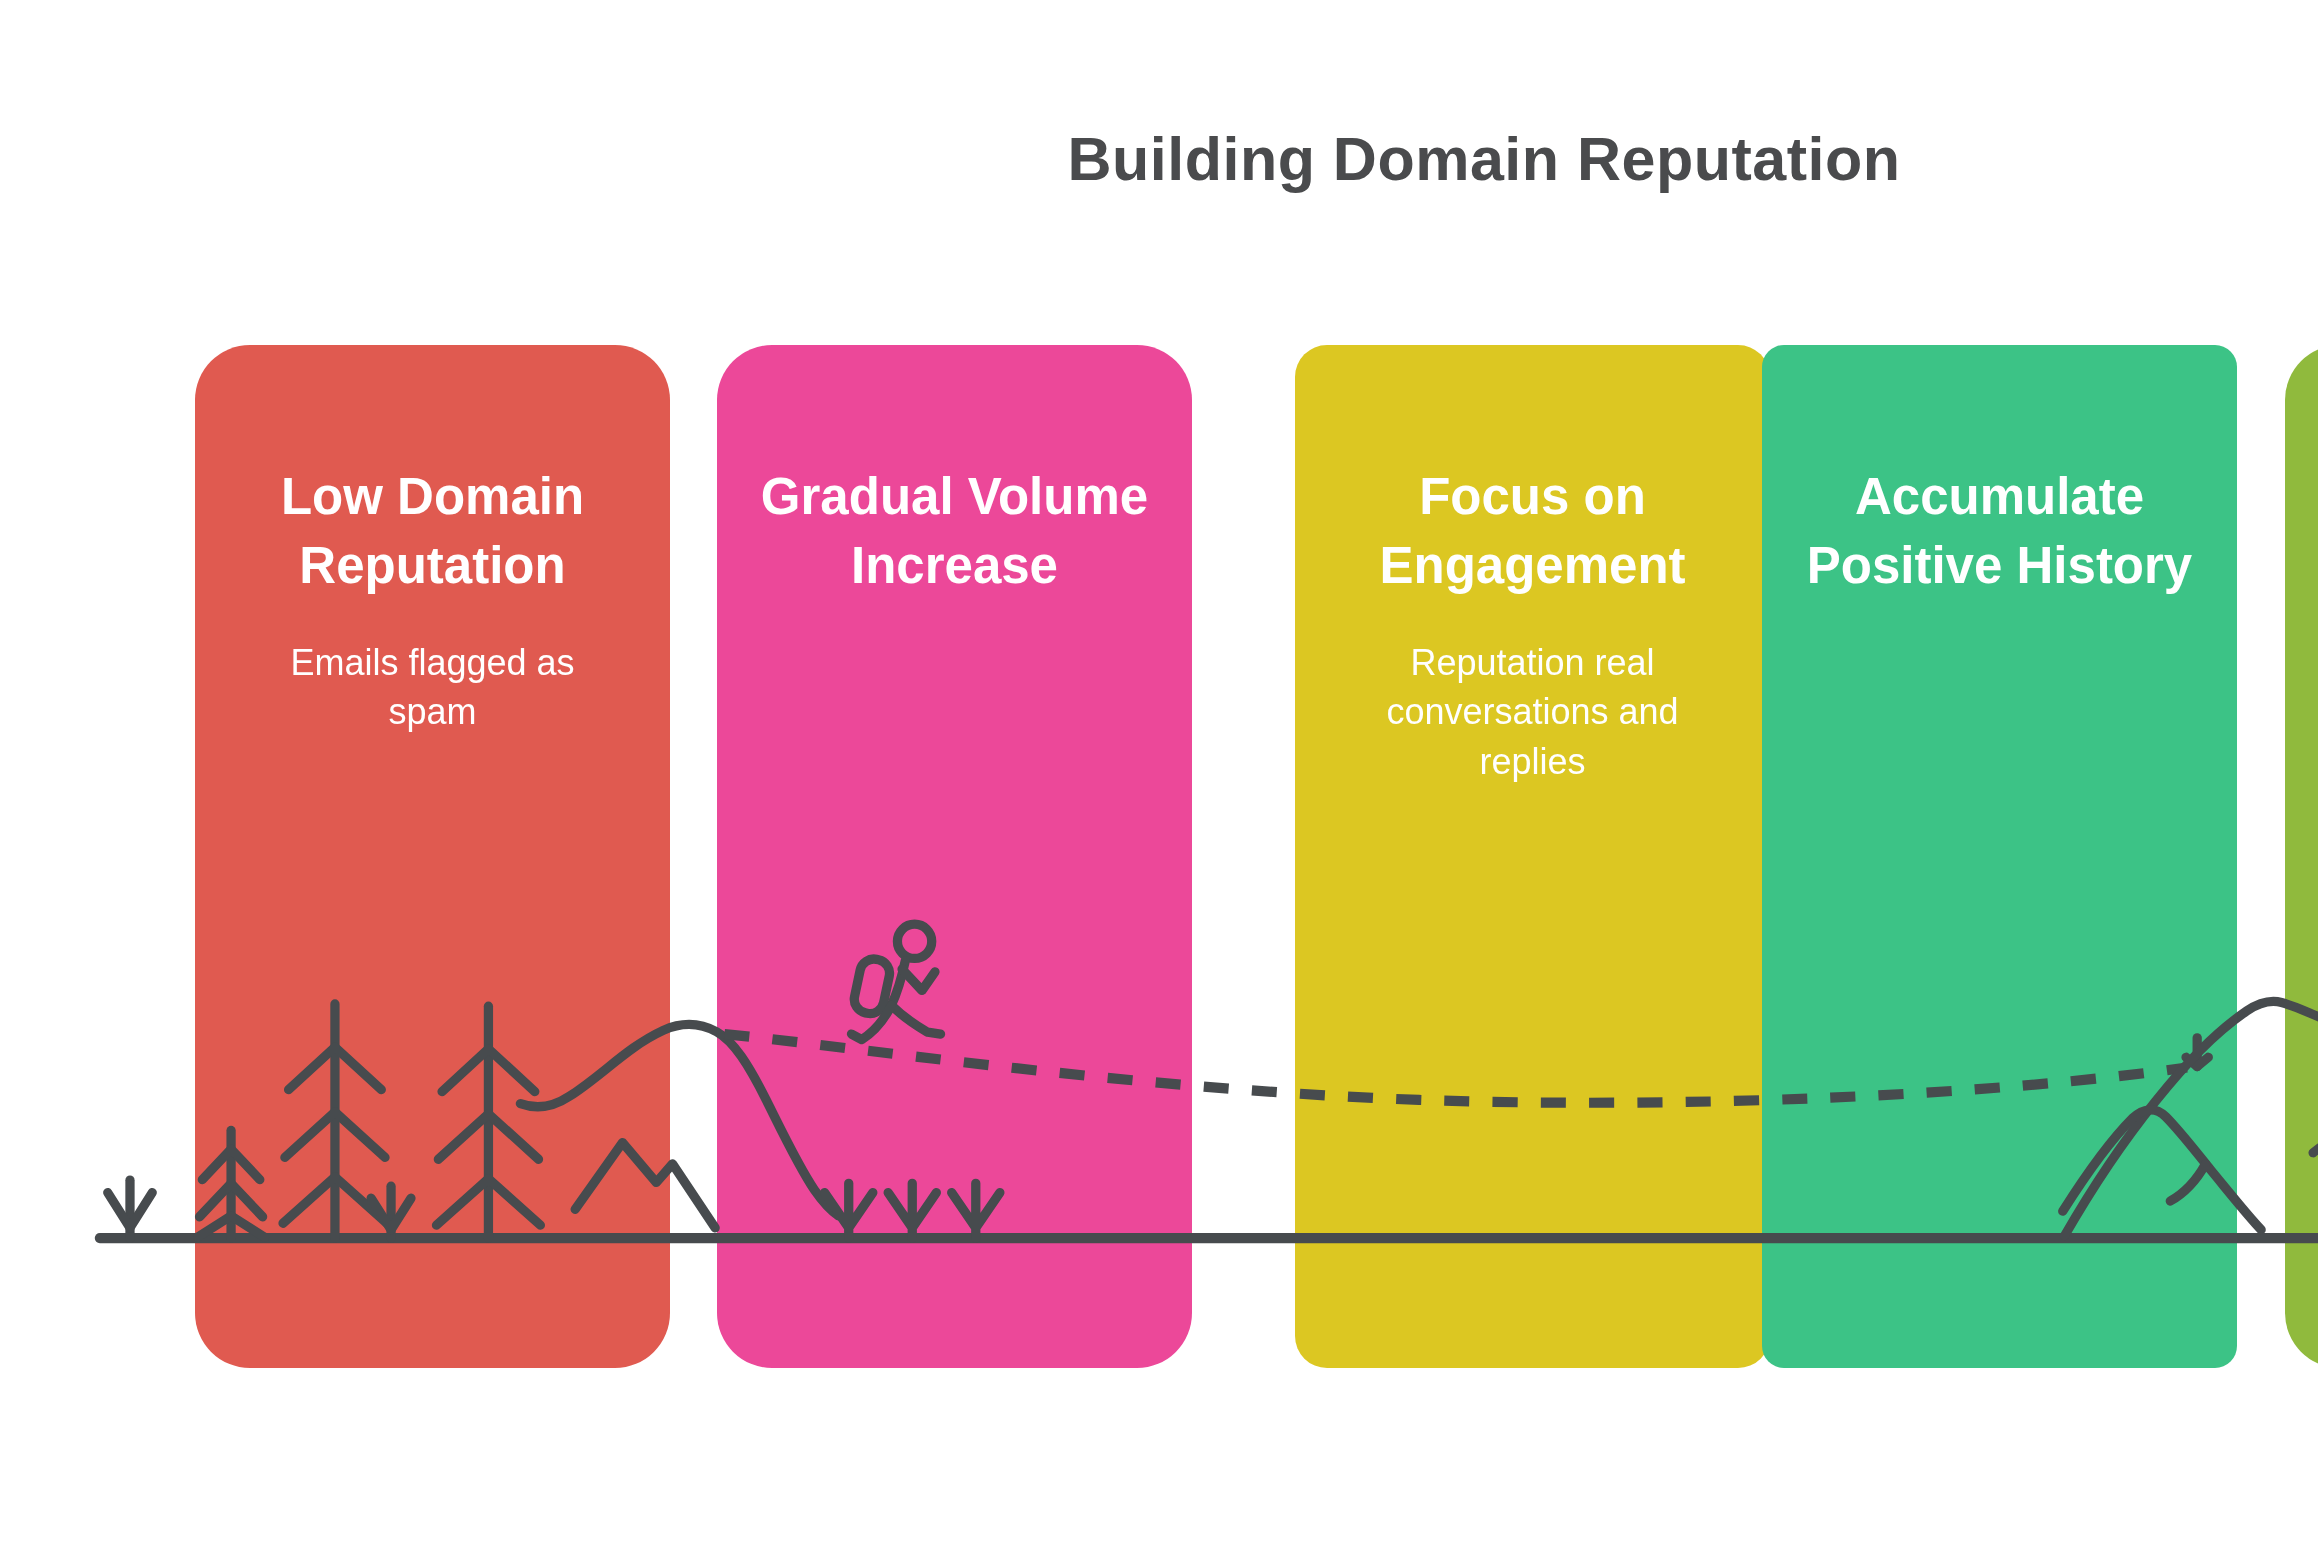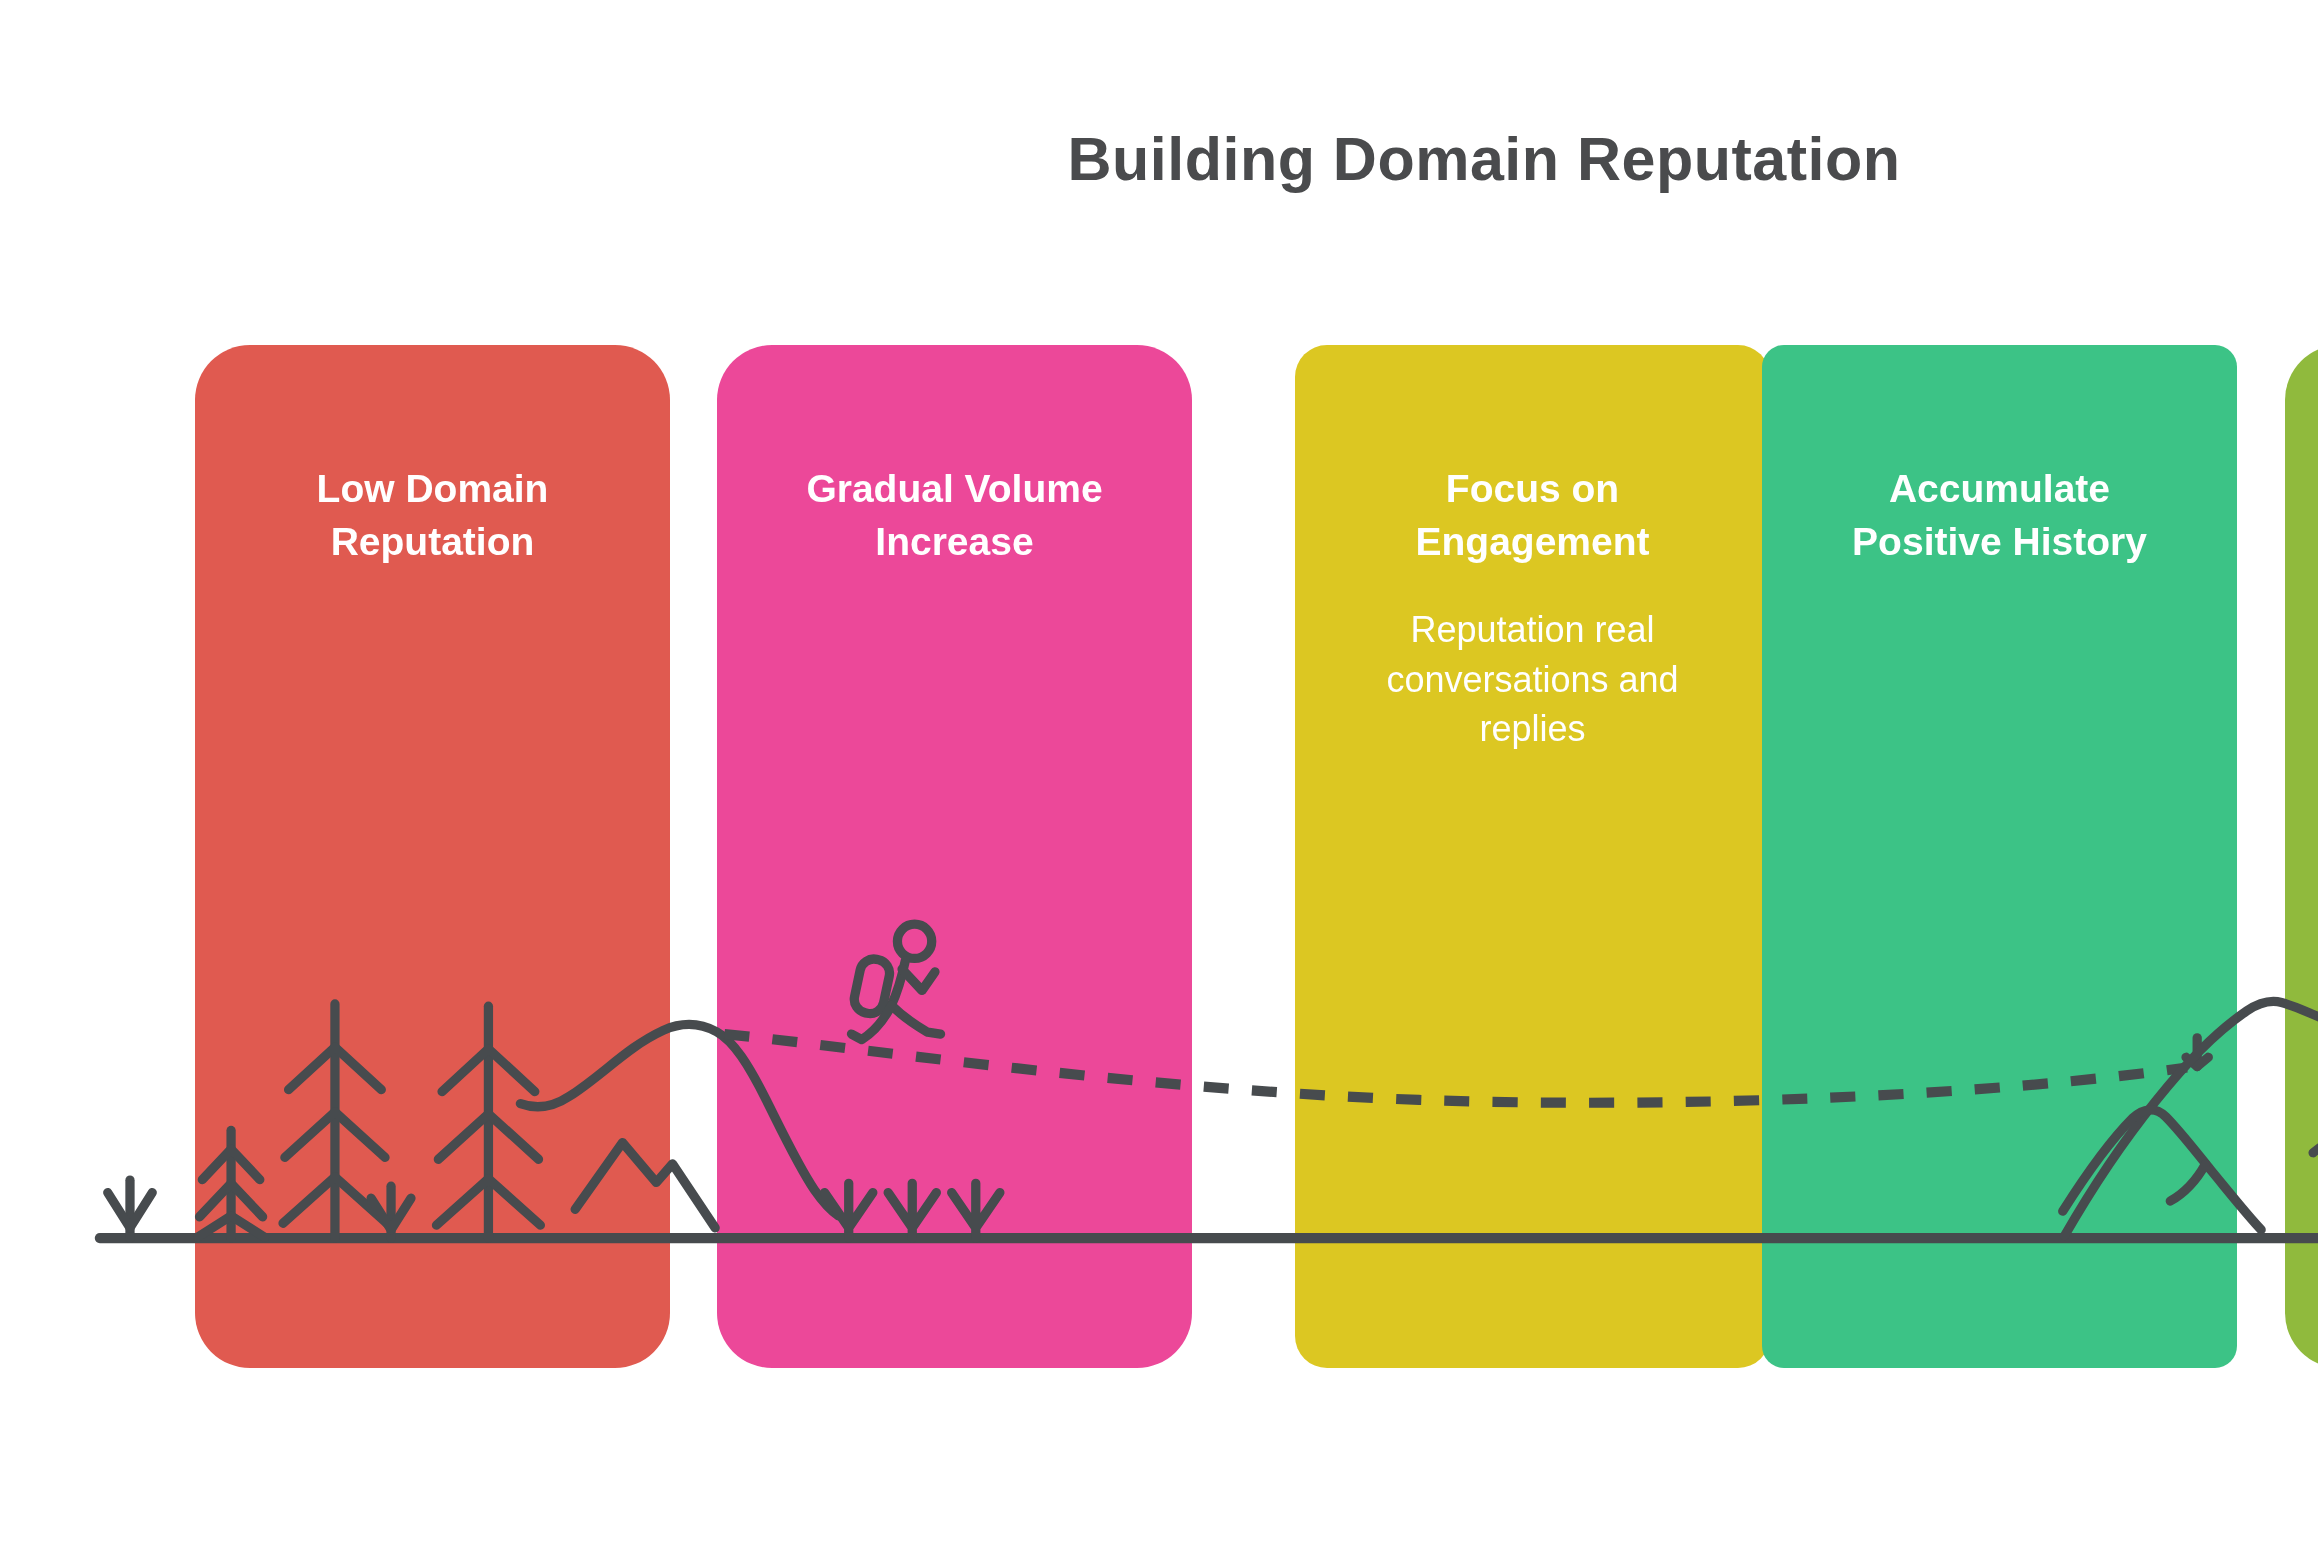--- a/index.html
+++ b/index.html
@@ -20,21 +20,21 @@
     color:#4A4B4D;
   }
   .card{
     position:absolute;
     top:345px;
     width:475px;height:1023px;
     border-radius:55px;
   }
   .card-title{
     margin:117px 32px 0 32px;
-    font-size:39px;
+    font-size:51px;
     font-weight:bold;
     color:#ffffff;
     text-align:center;
     line-height:1.36;
     white-space:pre-line;
   }
   .card-sub{
     margin:37px 28px 0 28px;
     font-size:36px;
     color:#ffffff;
@@ -66,20 +66,22 @@
 </head>
 <body>
 
 <div class="canvas">
 
   <div class="page-title" style="color: rgb(74, 75, 77);">Building Domain Reputation</div>
 
   <div class="card" style="left: 195px; background: rgb(224, 90, 80);">
     <div class="card-title">Low Domain
 Reputation</div>
+    <div class="card-sub">Emails flagged as
+spam</div>
   </div>
 
   <div class="card" style="left: 717px; background: #ec4899;">
     <div class="card-title">Gradual Volume
 Increase</div>
   </div>
 
   <div class="card" style="left: 1295px; background: rgb(220, 199, 34); border-radius: 32px;">
     <div class="card-title">Focus on
 Engagement</div>

